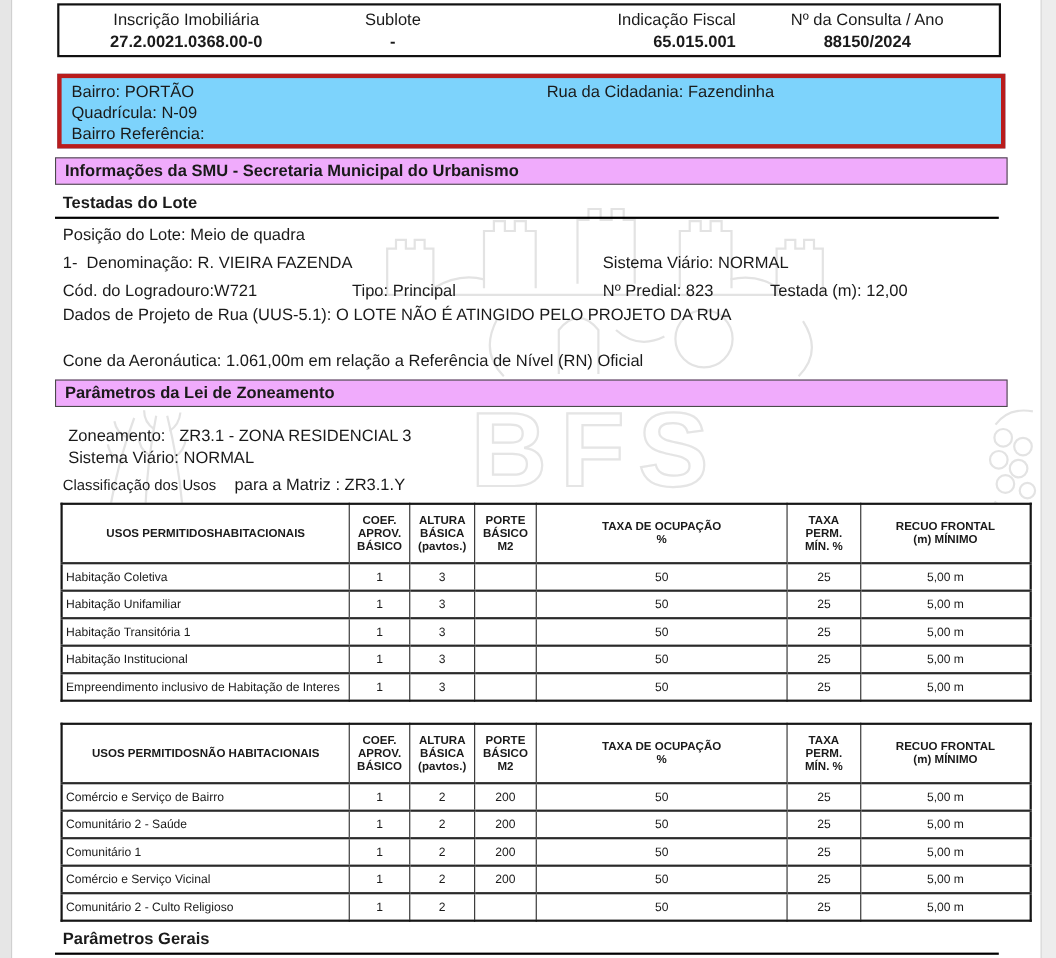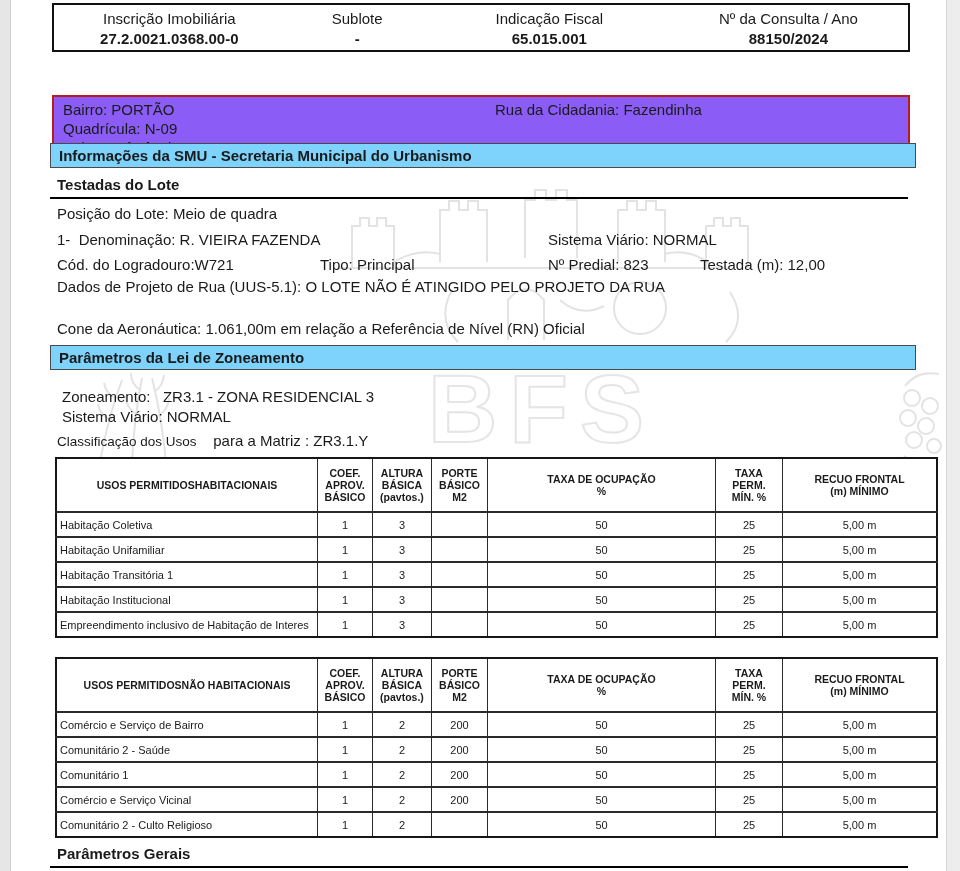--- a/index.html
+++ b/index.html
@@ -19,33 +19,33 @@
 
   
   .header-box{
     left:52px;top:3px;width:854px;height:43px;
     border:2px solid #111;background:#fff;
     display:flex;align-items:center;text-align:center;padding-top:2px;
   }
   .hcol{line-height:20px;}
   .hcol .lab{display:block;}
   .hcol .val{display:block;font-weight:bold;}
-  .hc1{width:27%;}.hc2{width:17%;}.hc3{width:28%;}.hc4{width:28%;}
+  .hc1{width:27%;}.hc2{width:17%;}.hc3{width:28%;text-align:right;}.hc4{width:28%;}
 
   
   .location-box{
     left:52px;top:67px;width:854px;height:60px;
-    border:2px solid #b91c1c;background:#8b5cf6;margin-top:28px;
+    border:4px solid #b91c1c;background:#7dd3fc;
   }
   .location-box .abs{white-space:nowrap;}
 
   
   .section-bar{
     left:50px;width:856px;height:23px;
-    background:#7dd3fc;border:1px solid #4a4a4a;
+    background:#f0abfc;border:1px solid #4a4a4a;
     font-weight:bold;line-height:23px;padding-left:8px;
     box-sizing:content-box;
   }
 
   
   .rule-heading{
     left:50px;width:858px;
     border-bottom:2px solid #000000;padding:0 0 4px 7px;
     font-weight:bold;box-sizing:border-box;
   }

